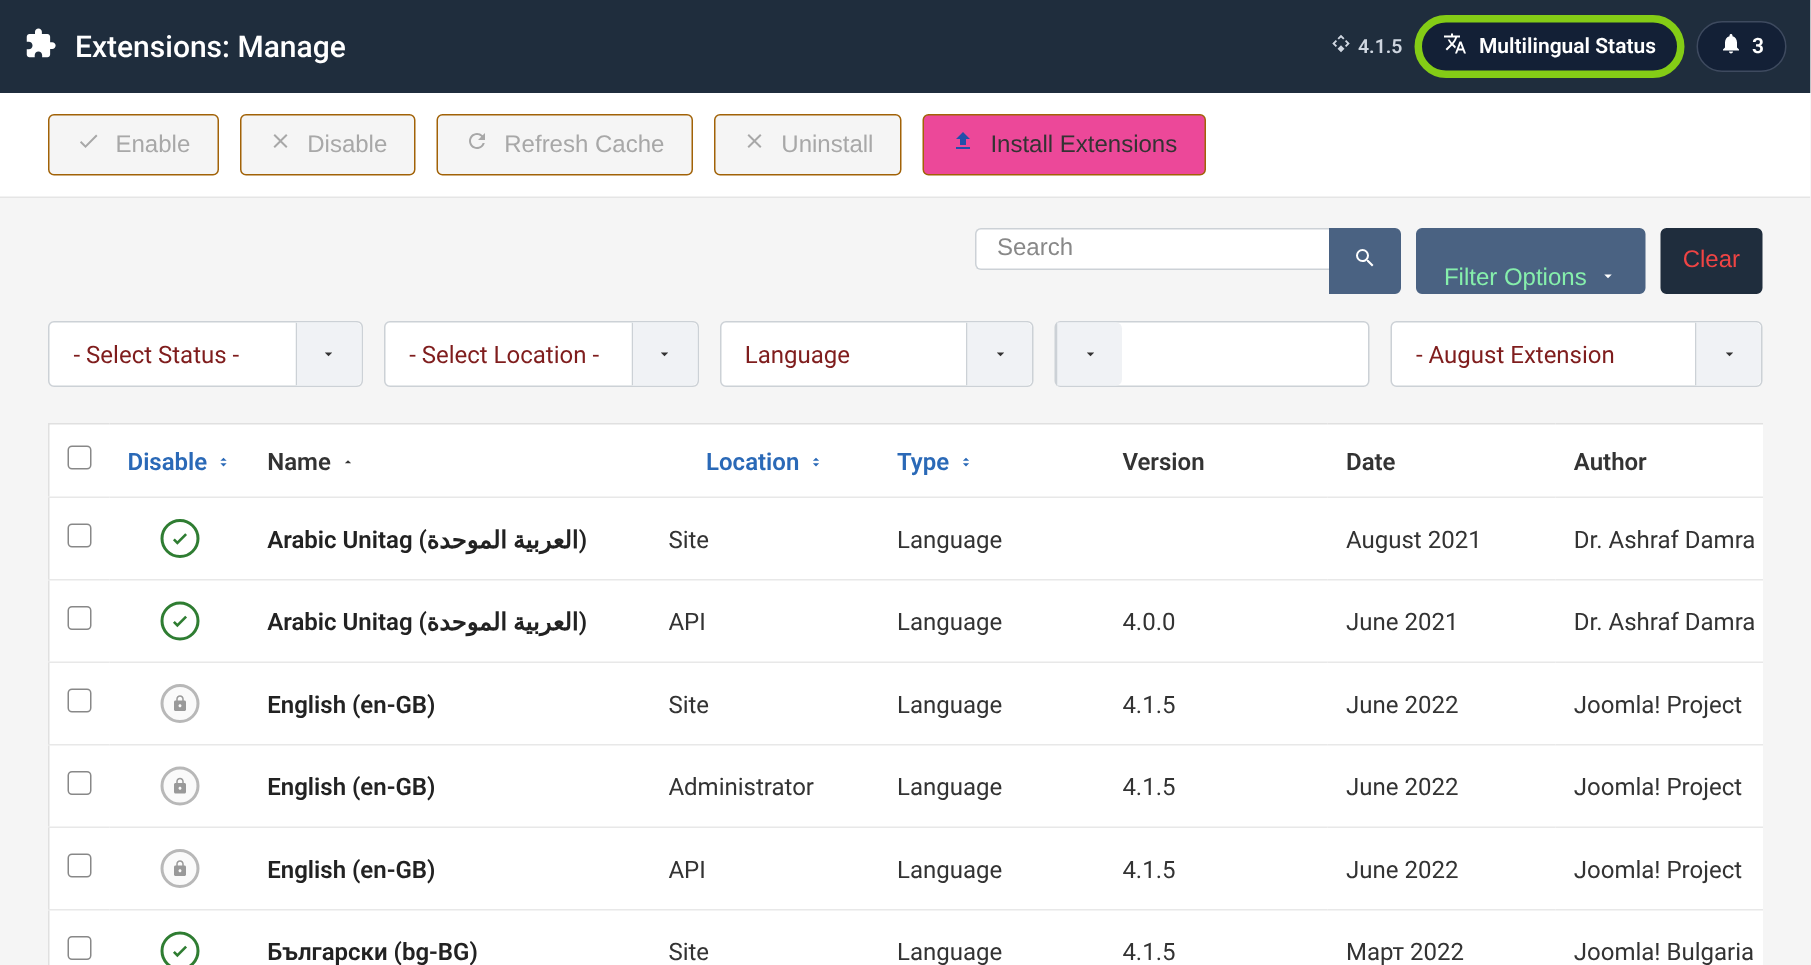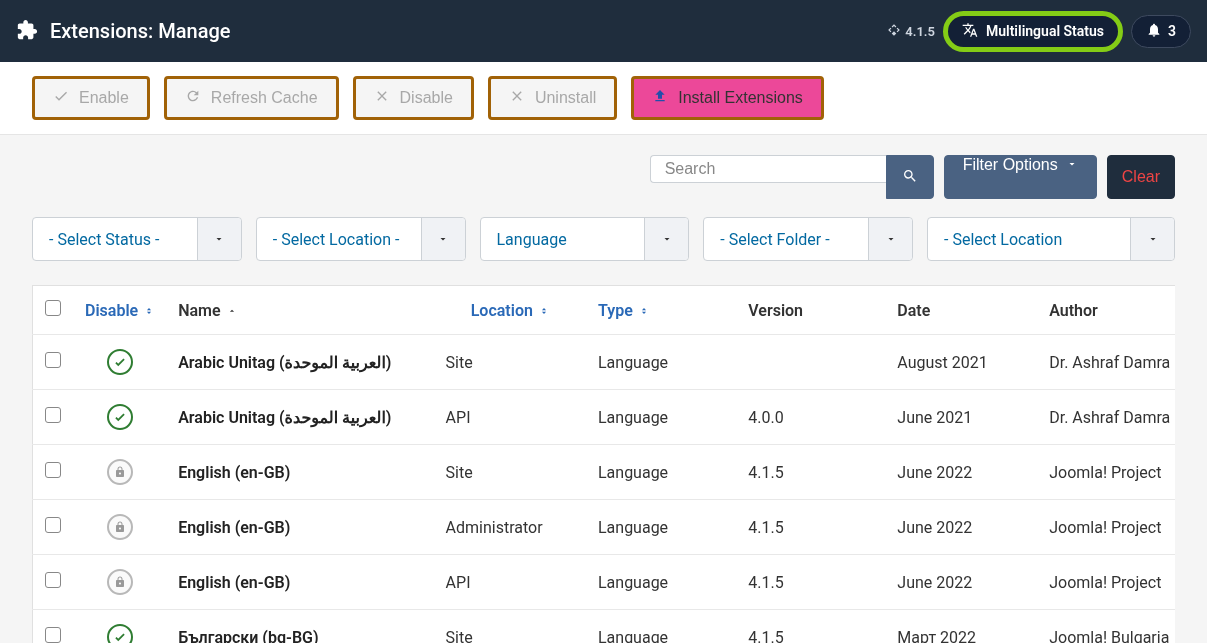--- a/index.html
+++ b/index.html
@@ -78,21 +78,21 @@
       border-bottom: 1px solid #e5e5e5;
       padding: 14px 32px;
       display: flex;
       gap: 14px;
     }
     .btn {
       display: inline-flex;
       align-items: center;
       gap: 10px;
       background: #f5f5f5;
-      border: 3px solid #a16207;
+      border: 1px solid #a16207;
       border-radius: 4px;
       padding: 9px 18px;
       font-size: 16px;
       color: #a8a8a8;
       cursor: not-allowed;
     }
     .btn svg { width: 16px; height: 16px; fill: #a8a8a8; }
     .btn-install {
       background: #ec4899;
       color: #333;
@@ -135,25 +135,25 @@
       justify-content: center;
       cursor: pointer;
     }
     .search-btn svg { width: 16px; height: 16px; fill: #fff; }
     .filter-options-btn {
       height: 44px;
       background: #4a6282;
       border: 1px solid #4a6282;
       border-radius: 4px;
       padding: 0 18px;
-      color: #ffffff;
+      color: #86efac;
       font-size: 16px;
       font-weight: 500;
       display: inline-flex;
-      align-items: flex-start;
+      align-items: flex-end;
       gap: 8px;
       cursor: pointer;
     }
     .filter-options-btn svg { width: 12px; height: 12px; fill: #fff; }
     .clear-btn {
       height: 44px;
       background: #1f2d3d;
       border: 1px solid #1f2d3d;
       border-radius: 4px;
       padding: 0 14px;
@@ -176,21 +176,21 @@
       border: 1px solid #ccd1d6;
       border-radius: 4px;
       background: #fff;
       display: flex;
       align-items: center;
       cursor: pointer;
     }
     .select-text {
       padding: 0 16px;
       font-size: 16px;
-      color: #0369a1;
+      color: #7f1d1d;
       flex: 1;
     }
     .select-arrow {
       width: 44px;
       height: 100%;
       background: #f0f2f5;
       border-left: 1px solid #ccd1d6;
       border-radius: 0 4px 4px 0;
       display: flex;
       align-items: center;
@@ -310,29 +310,29 @@
 
 <div class="toolbar">
   <button class="btn">
     <span><svg viewBox="0 0 24 24">
           <path d="M9 16.2 4.8 12l-1.4 1.4L9 19 21 7l-1.4-1.4z"></path>
         </svg></span>
     <span>Enable</span>
   </button>
   <button class="btn">
     <span><svg viewBox="0 0 24 24">
+          <path d="M19 6.41 17.59 5 12 10.59 6.41 5 5 6.41 10.59 12 5 17.59 6.41 19 12 13.41 17.59 19 19 17.59 13.41 12z"></path>
+        </svg></span>
+    <span>Disable</span>
+  </button>
+  <button class="btn">
+    <span><svg viewBox="0 0 24 24">
           <path d="M17.65 6.35A7.95 7.95 0 0 0 12 4c-4.42 0-8 3.58-8 8s3.58 8 8 8c3.73 0 6.84-2.55 7.73-6h-2.08A5.99 5.99 0 0 1 12 18c-3.31 0-6-2.69-6-6s2.69-6 6-6c1.66 0 3.14.69 4.22 1.78L13 11h7V4l-2.35 2.35z"></path>
         </svg></span>
     <span>Refresh Cache</span>
-  </button>
-  <button class="btn">
-    <span><svg viewBox="0 0 24 24">
-          <path d="M19 6.41 17.59 5 12 10.59 6.41 5 5 6.41 10.59 12 5 17.59 6.41 19 12 13.41 17.59 19 19 17.59 13.41 12z"></path>
-        </svg></span>
-    <span>Disable</span>
   </button>
   <button class="btn">
     <span><svg viewBox="0 0 24 24">
           <path d="M19 6.41 17.59 5 12 10.59 6.41 5 5 6.41 10.59 12 5 17.59 6.41 19 12 13.41 17.59 19 19 17.59 13.41 12z"></path>
         </svg></span>
     <span>Uninstall</span>
   </button>
   <button class="btn btn-install">
     <span><svg viewBox="0 0 24 24">
           <path d="M9 16h6v-6h4l-7-7-7 7h4v6zm-4 2h14v2H5v-2z"></path>
@@ -381,29 +381,28 @@
     </div>
     <div class="select sel-w3">
       <span class="select-text">Language</span>
       <span class="select-arrow">
           <svg viewBox="0 0 24 24">
             <path d="M7 10l5 5 5-5z"></path>
           </svg>
         </span>
     </div>
     <div class="select sel-w4">
-      <span class="select-text">- Select Folder -</span>
       <span class="select-arrow">
           <svg viewBox="0 0 24 24">
             <path d="M7 10l5 5 5-5z"></path>
           </svg>
         </span>
     </div>
     <div class="select sel-w5">
-      <span class="select-text">- Select Location</span>
+      <span class="select-text">- August Extension</span>
       <span class="select-arrow">
           <svg viewBox="0 0 24 24">
             <path d="M7 10l5 5 5-5z"></path>
           </svg>
         </span>
     </div>
   </div>
 
   <div class="table-wrap">
     <table>

